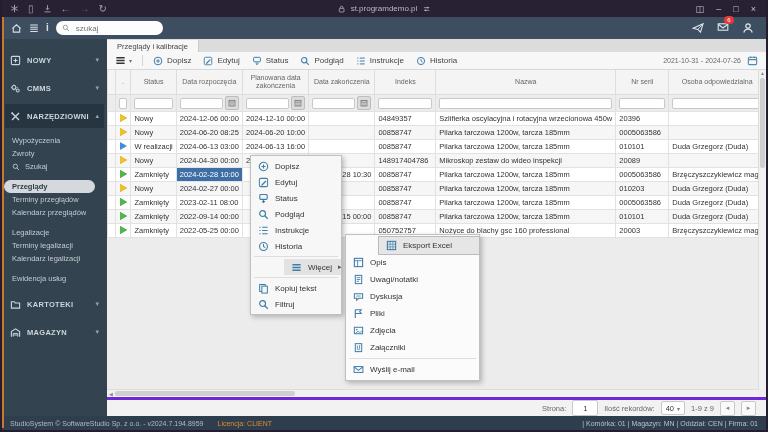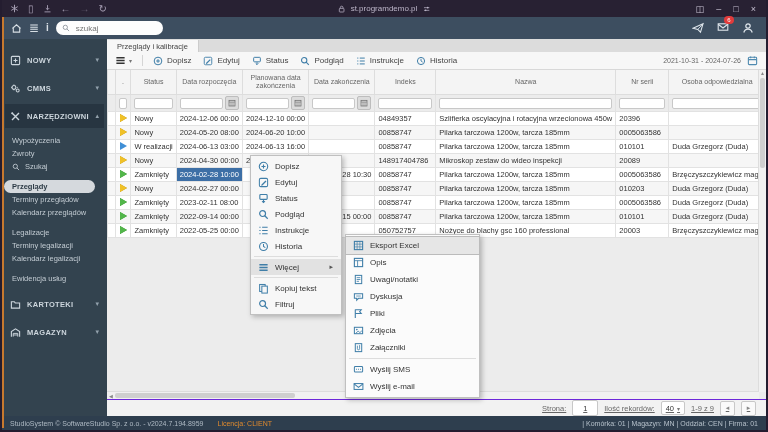--- a/index.html
+++ b/index.html
@@ -89,30 +89,30 @@
   .vscroll .arrow{font-size:5px;color:#888;text-align:center;line-height:7px;}
   .vscroll .thumb{position:absolute;top:8px;left:1px;width:5px;height:90px;background:#cfcfcf;border-radius:2px;}
   .hscroll{position:absolute;left:0;right:7px;bottom:0;height:7px;background:#f1f1f1;border-top:1px solid #ddd;display:flex;align-items:center;z-index:10;}
   .hscroll .arrow{font-size:5px;color:#888;width:8px;text-align:center;}
   .hscroll .thumb{height:5px;width:180px;background:#cfcfcf;border-radius:2px;}
 
   
   .menu{position:absolute;background:#f7f7f7;border:1px solid #c0c0c0;box-shadow:2px 2px 5px rgba(0,0,0,.25);z-index:50;padding:2px 0;}
   .menu-item{height:16px;display:flex;align-items:center;gap:6px;padding:0 8px 0 7px;font-size:8px;color:#333;cursor:pointer;white-space:nowrap;}
   .menu-item .ic{color:#3f7ea8;width:11px;} .menu-item .ic svg{width:11px;height:11px;}
-  .menu-item.hl{background:#e2e2e2;}
+  .menu-item.hl{background:#e2e2e2;margin-left:33px;}
   .menu-item .subarrow{margin-left:auto;font-size:7px;color:#555;}
   .menu-sep{height:1px;background:#ddd;margin:2px 3px;}
   #ctxmenu{left:143px;top:116px;width:90px;}
   #submenu{left:238px;top:195px;width:133px;background:#fbfbfb;}
   #submenu .menu-item{height:17px;}
   #submenu .menu-item.hl{background:#e6e6e6;outline:1px solid #bbb;}
 
   
-  .pagebar{height:16px;background:#f2f2f2;border-top:1px solid #6d28d9;display:flex;align-items:center;justify-content:flex-end;gap:6px;padding-right:10px;font-size:7.5px;color:#666;text-decoration:underline;}
+  .pagebar{height:16px;background:#f2f2f2;border-top:3px solid #6d28d9;display:flex;align-items:center;justify-content:flex-end;gap:6px;padding-right:10px;font-size:7.5px;color:#666;}
   .page-input{width:20px;height:12px;border:1px solid #c8c8c8;background:#fff;font-size:7.5px;text-align:center;color:#333;font-family:inherit;border-radius:2px;}
   .size-select{display:flex;align-items:center;gap:3px;border:1px solid #c8c8c8;background:#fff;height:12px;padding:0 4px;border-radius:2px;color:#333;cursor:pointer;}
   .size-select .caret{font-size:6px;color:#777;}
   .nav-btn{width:13px;height:13px;border:1px solid #c8c8c8;background:#fafafa;border-radius:2px;display:flex;align-items:center;justify-content:center;font-size:7px;color:#888;cursor:pointer;}
 
   
   .statusbar{height:14px;background:#2e3e4e;display:flex;align-items:center;font-size:7px;color:#aeb9c3;padding:0 8px;gap:14px;}
   .statusbar .license{color:#e08a2e;}
   .statusbar .right{margin-left:auto;color:#b6c1cb;}
 </style>
@@ -479,21 +479,21 @@
                 <td></td>
                 <td>04849357</td>
                 <td>Szlifierka oscylacyjna i rotacyjna wrzecionowa 450w</td>
                 <td>20396</td>
                 <td></td>
               </tr>
               <tr class="r-odd">
                 <td class="selcol"></td>
                 <td style="text-align:center"><span class="tri yellow"></span></td>
                 <td>Nowy</td>
-                <td class="">2024-05-20 08:00</td>
+                <td class="">2024-06-20 08:25</td>
                 <td>2024-06-20 10:00</td>
                 <td></td>
                 <td>00858747</td>
                 <td>Pilarka tarczowa 1200w, tarcza 185mm</td>
                 <td>0005063586</td>
                 <td></td>
               </tr>
               <tr class="r-even">
                 <td class="selcol"></td>
                 <td style="text-align:center"><span class="tri blue"></span></td>
@@ -735,29 +735,20 @@
           <div class="menu-item">
             <span class="ic">
               <svg viewBox="0 0 12 12">
                 <rect x="2.5" y="1.8" width="7" height="8.7" fill="none" stroke="currentColor" stroke-width="1.1"></rect>
                 <path d="M4.8 4v3.3a1.2 1.2 0 002.4 0V3.4" fill="none" stroke="currentColor" stroke-width=".9"></path>
               </svg>
             </span>
             <span>Załączniki</span>
           </div>
           <div class="menu-sep"></div>
-          <div class="menu-item">
-            <span class="ic">
-              <svg viewBox="0 0 12 12">
-                <rect x="1.5" y="2.8" width="9" height="6" rx="1" fill="none" stroke="currentColor" stroke-width="1.1"></rect>
-                <path d="M3.3 5.8h1M5.5 5.8h1M7.7 5.8h1" stroke="currentColor" stroke-width="1.1"></path>
-              </svg>
-            </span>
-            <span>Wyślij SMS</span>
-          </div>
           <div class="menu-item">
             <span class="ic">
               <svg viewBox="0 0 12 12">
                 <rect x="1.2" y="2.8" width="9.6" height="6.4" fill="none" stroke="currentColor" stroke-width="1.1"></rect>
                 <path d="M1.2 3.2L6 7l4.8-3.8" fill="none" stroke="currentColor" stroke-width="1.1"></path>
               </svg>
             </span>
             <span>Wyślij e-mail</span>
           </div>
         </div>

